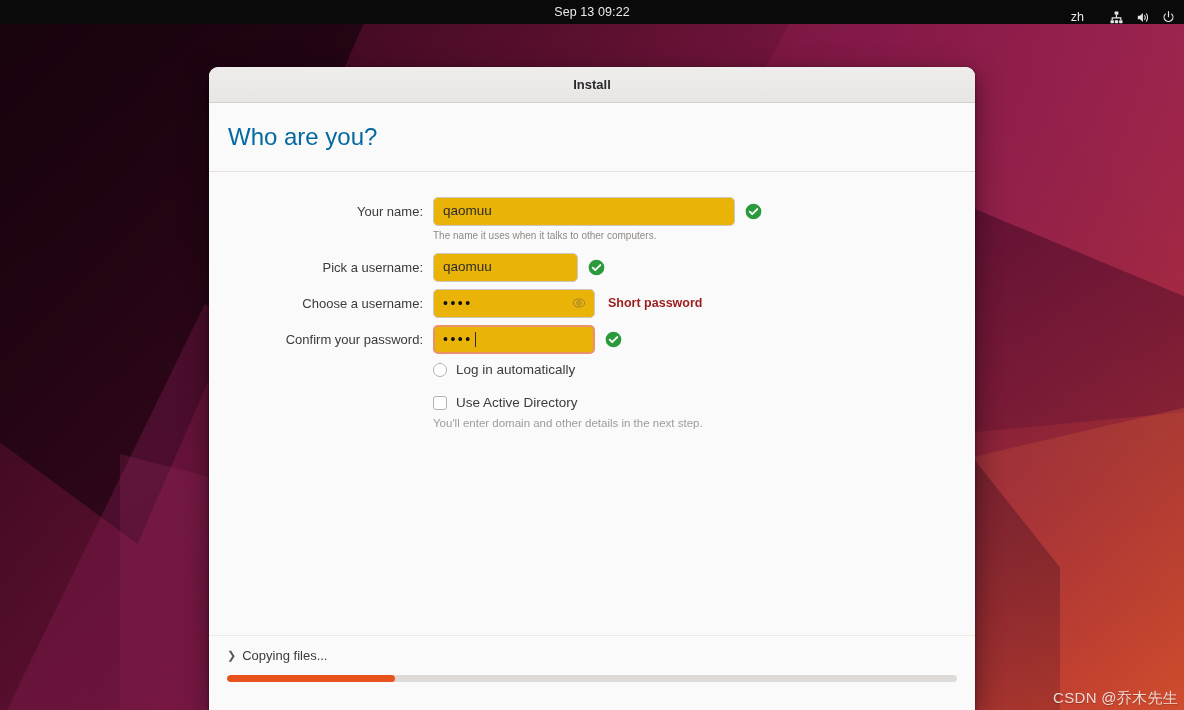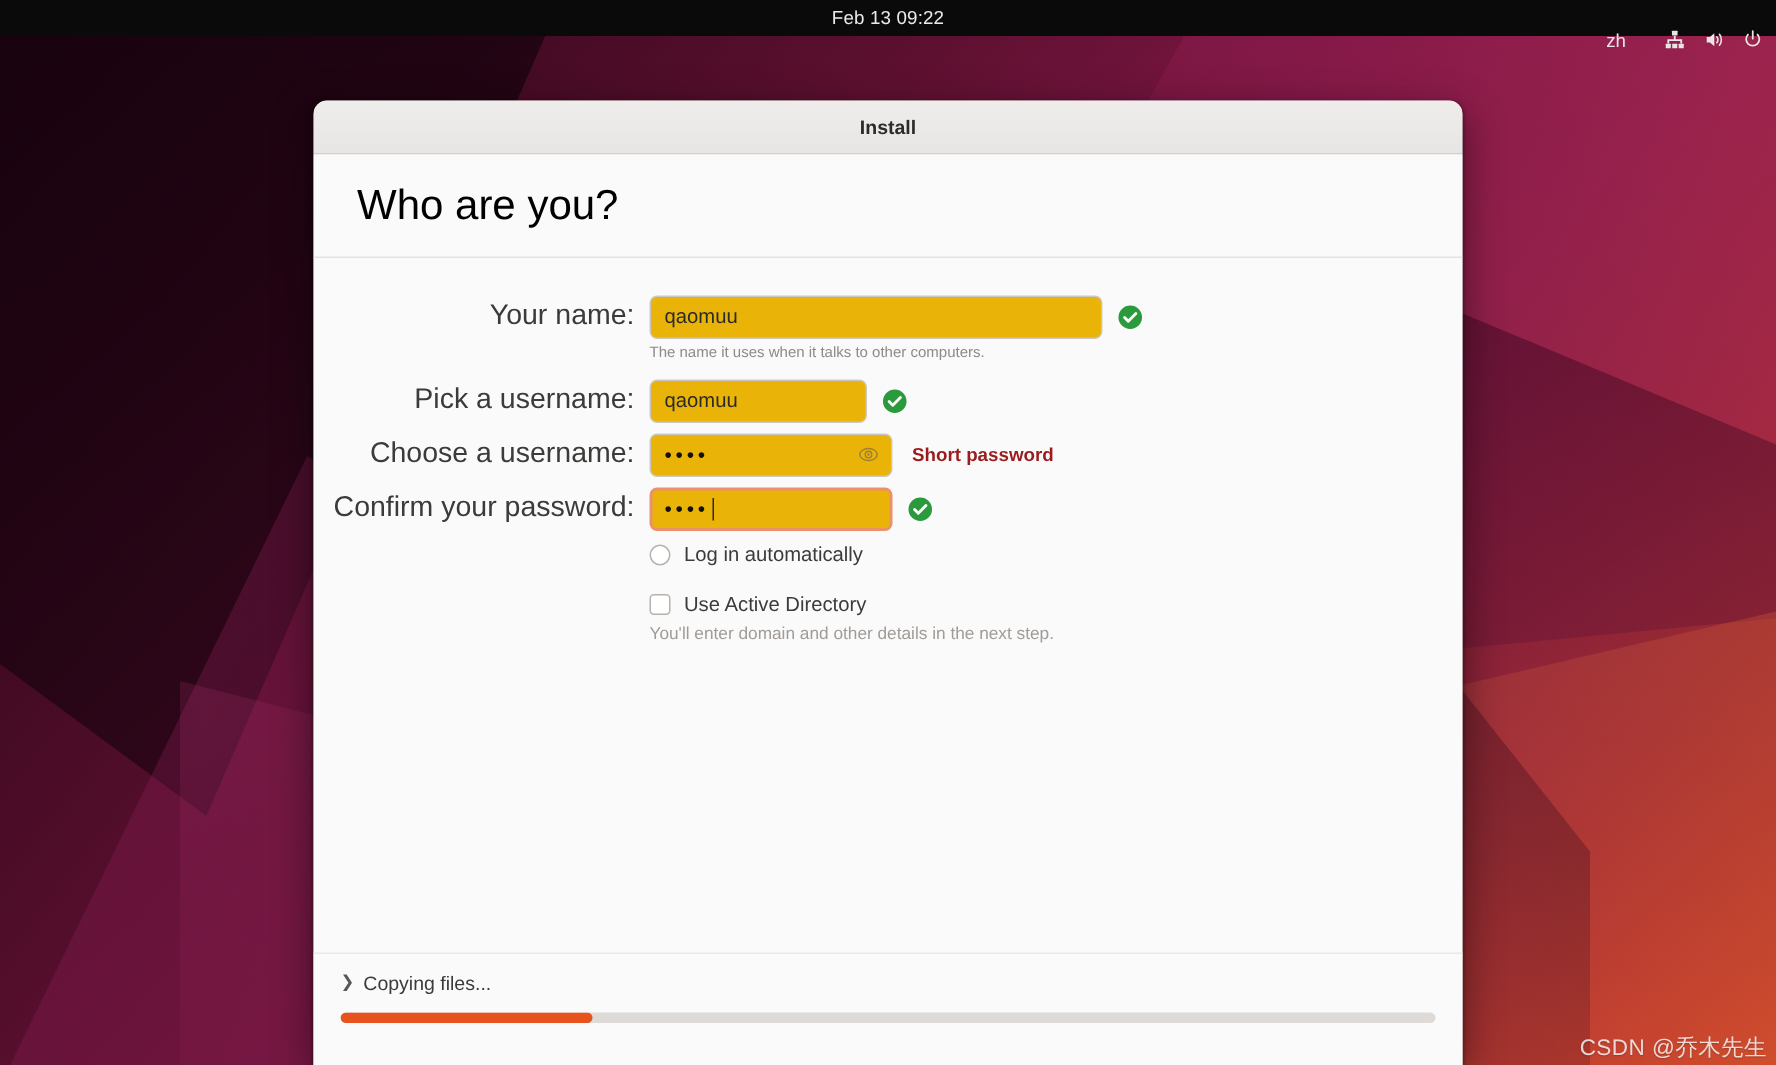--- a/index.html
+++ b/index.html
@@ -96,21 +96,21 @@
     text-align: center;
     font-size: 12.5px;
     color: #eceae8;
     letter-spacing: .1px;
   }
   #tray {
     position: absolute;
     right: 8px; top: 0;
     height: 34px;
     display: flex;
-    align-items: flex-end;
+    align-items: center;
     gap: 11px;
   }
   #tray .lang {
     font-size: 12.5px;
     color: #e9e7e5;
     padding-right: 14px;
   }
   #tray svg { display: block; }
 
   
@@ -142,23 +142,23 @@
   }
 
   #header {
     height: 68px;
     background: #fafafa;
     border-bottom: 1px solid #e4e1df;
     display: flex;
     align-items: center;
   }
   #header .page-title {
-    margin-left: 29px;
-    font-size: 28px;
-    color: #000000;
+    margin-left: 19px;
+    font-size: 24px;
+    color: #0369a1;
     font-weight: normal;
   }
 
   #content {
     position: relative;
     height: 539px;
     background: #fafafa;
   }
 
   
@@ -168,21 +168,21 @@
   .row {
     display: flex;
     align-items: center;
     margin-bottom: 2px;
     min-height: 34px;
   }
   .row .label {
     width: 214px;
     text-align: right;
     padding-right: 10px;
-    font-size: 19px;
+    font-size: 13px;
     color: #3b3b39;
     white-space: nowrap;
   }
   .field {
     display: flex;
     align-items: center;
   }
   .input {
     box-sizing: border-box;
     height: 29px;
@@ -384,21 +384,21 @@
     <div class="facet f1"></div>
     <div class="facet f2"></div>
     <div class="facet f3"></div>
     <div class="facet f4"></div>
     <div class="facet f5"></div>
     <div class="facet f6"></div>
     <div class="facet f7"></div>
   </div>
 
   <div id="topbar">
-    <div id="clock">Feb 13  09:22</div>
+    <div id="clock">Sep 13  09:22</div>
     <div id="tray">
       <span class="lang">zh</span>
       <span>
         <svg width="15" height="15" viewBox="0 0 16 16" fill="none" stroke="#e8e6e4" stroke-width="1.3">
           <rect x="6" y="1.6" width="4" height="3.4" rx=".4" fill="#e8e6e4" stroke="none"></rect>
           <rect x="1.6" y="10.8" width="3.6" height="3.2" rx=".4" fill="#e8e6e4" stroke="none"></rect>
           <rect x="6.2" y="10.8" width="3.6" height="3.2" rx=".4" fill="#e8e6e4" stroke="none"></rect>
           <rect x="10.8" y="10.8" width="3.6" height="3.2" rx=".4" fill="#e8e6e4" stroke="none"></rect>
           <path d="M8 5.2v3.1M3.4 10.6V8.3h9.2v2.3"></path>
         </svg>

